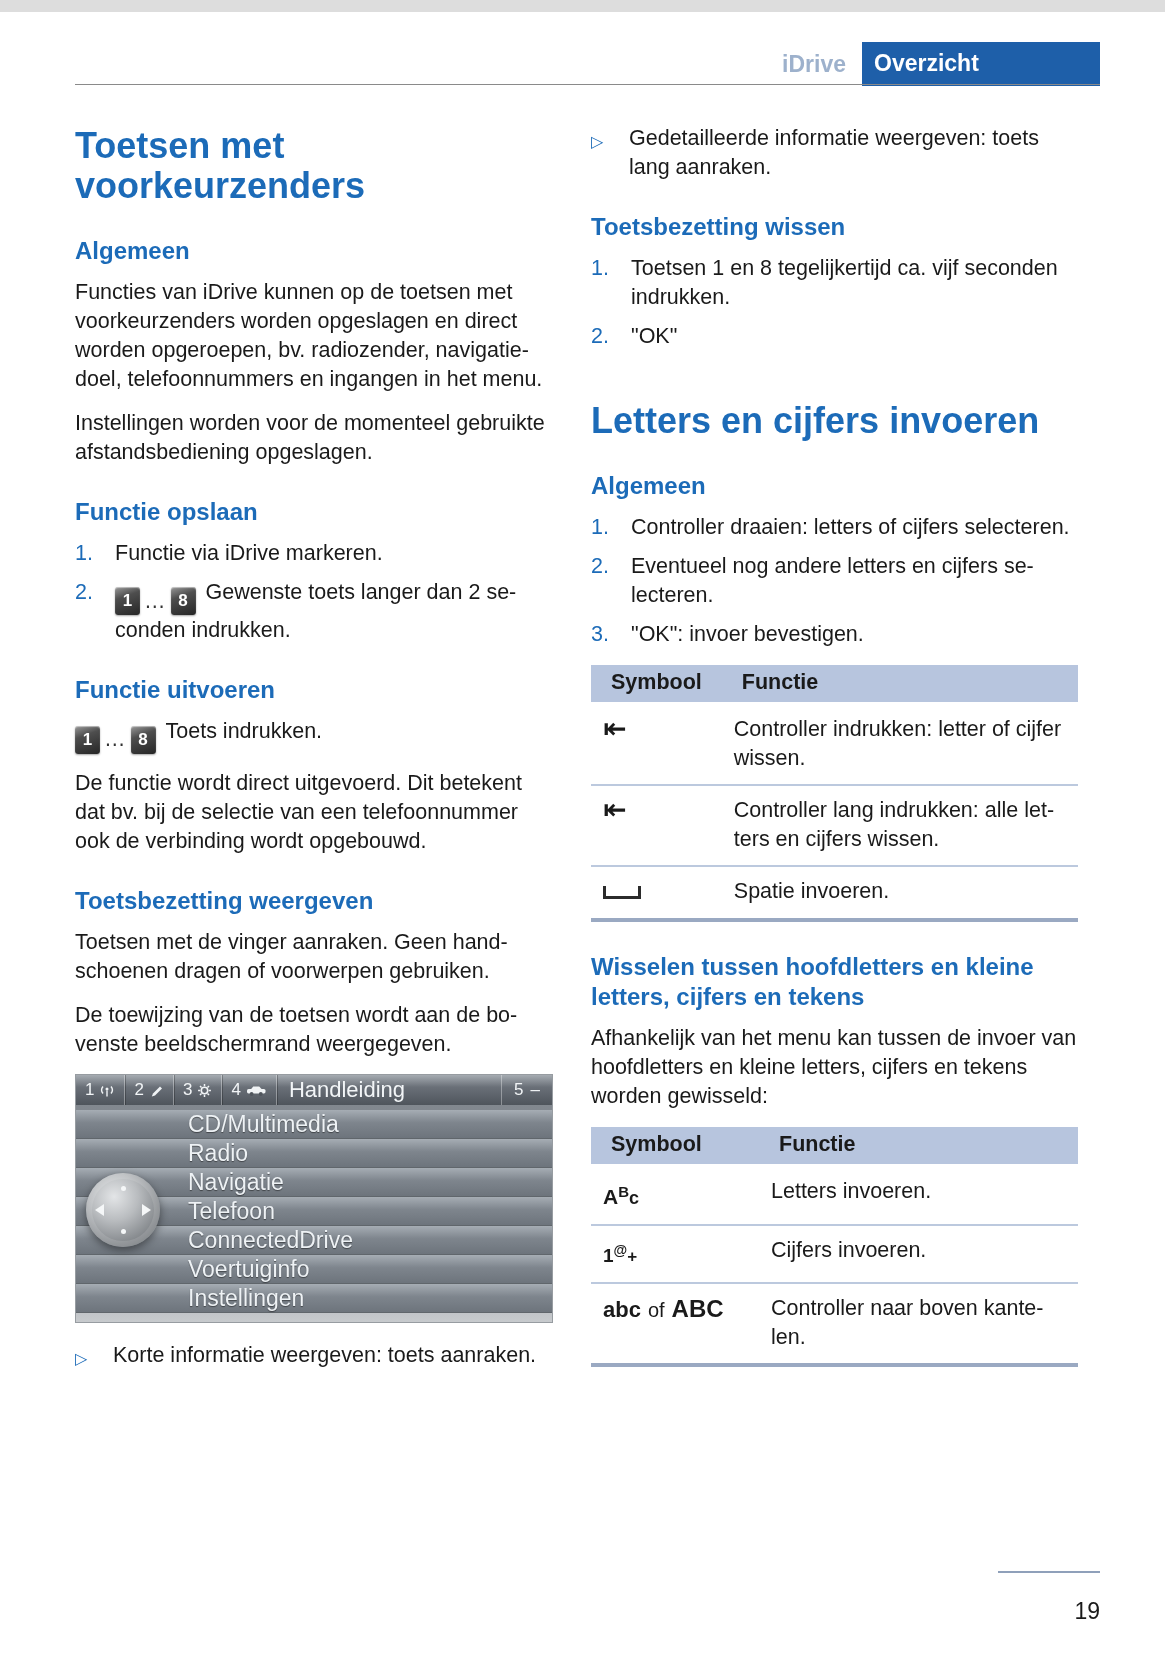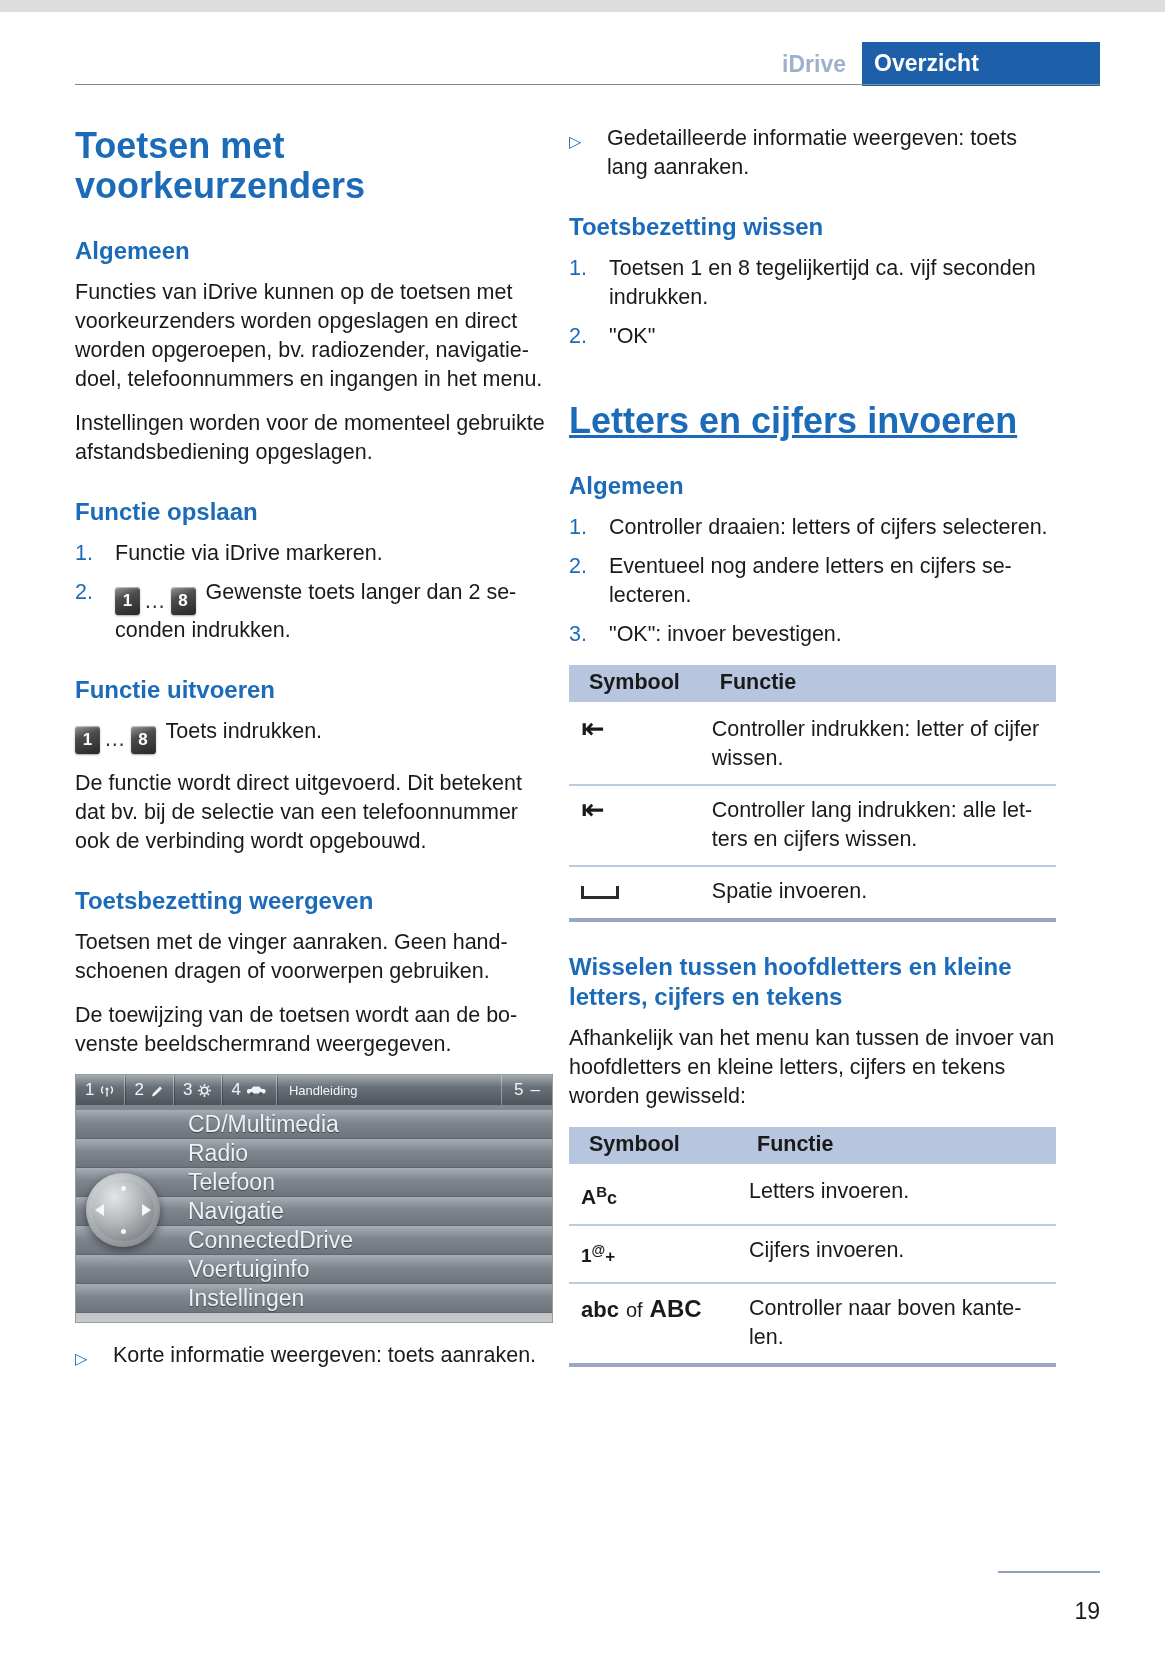--- a/index.html
+++ b/index.html
@@ -12,25 +12,25 @@
   }
   
   .header { position: absolute; top: 30px; left: 75px; width: 1025px;
     display: flex; justify-content: flex-end; align-items: center; }
   .chapter { color: #9db1cc; font-weight: 700; font-size: 23px; margin-right: 16px; }
   .section-tab { background: #1e5fa9; color: #fff; font-weight: 700; font-size: 23px;
     width: 238px; padding: 8px 10px 9px 12px; }
   .header-rule { position: absolute; top: 72px; left: 75px; width: 1025px;
     border-top: 1px solid #8a8a8a; }
   
-  .cols { position: absolute; top: 108px; left: 75px; width: 1025px; display: flex; gap: 16px; }
+  .cols { position: absolute; top: 108px; left: 75px; width: 1025px; display: flex; gap: 38px; }
   .col-left { width: 478px; }
   .col-right { width: 487px; }
   h1 { color: #1c6bb8; font-size: 36px; line-height: 40px; font-weight: 700; margin: 6px 0 20px; }
-  h1.mid { margin-top: 50px; margin-bottom: 16px; text-decoration: underline; }
+  h1.mid { margin-top: 50px; margin-bottom: 16px; }
   h2 { color: #1c6bb8; font-size: 24px; line-height: 30px; font-weight: 700; margin: 30px 0 12px; }
   p { font-size: 21.5px; line-height: 29px; margin: 0 0 15px; }
   .oli { display: flex; margin: 0 0 10px; font-size: 21.5px; line-height: 29px; }
   .oli .num { flex: 0 0 40px; color: #1c6bb8; }
   .oli .otext { flex: 1; }
   .bullet { display: flex; margin: 14px 0 10px; font-size: 21.5px; line-height: 29px; }
   .bullet.first { margin-top: 4px; }
   .bullet .tri { flex: 0 0 38px; color: #1c6bb8; font-size: 16px; padding-top: 3px; }
   
   .keys { display: inline-flex; align-items: center; margin-right: 10px; vertical-align: -7px; }
@@ -40,21 +40,21 @@
     box-shadow: inset 0 1px 1px rgba(255,255,255,.5), 0 1px 2px rgba(0,0,0,.35); }
   .kdots { margin: 0 4px; color: #333; letter-spacing: 1px; align-self: flex-end; }
   
   .screen { position: relative; width: 478px; height: 249px; margin: 8px 0 18px;
     border: 1px solid #979ca1; overflow: hidden;
     background: linear-gradient(180deg, #7f858c 0%, #8d9299 60%, #c7cacd 100%); }
   .sbar { height: 30px; display: flex; align-items: stretch; color: #f2f5f7; font-size: 17px;
     background: linear-gradient(180deg, #a6acb2 0%, #6a7078 40%, #4f555c 100%); }
   .seg { display: flex; align-items: center; gap: 5px; padding: 0 9px;
     border-right: 1px solid rgba(255,255,255,.35); box-shadow: 1px 0 0 rgba(0,0,0,.25); }
-  .seg-title { flex: 1; border-right: none; box-shadow: none; padding-left: 12px; font-size: 13px; }
+  .seg-title { flex: 1; border-right: none; box-shadow: none; padding-left: 12px; font-size: 22px; }
   .seg-end { border-right: none; box-shadow: none; border-left: 1px solid rgba(255,255,255,.35);
     gap: 7px; padding: 0 12px; }
   .menu { margin-top: 5px; }
   .mrow { height: 29px; line-height: 29px; padding-left: 112px; font-size: 23px; color: #eef2f5;
     background: linear-gradient(180deg, #a6adb4 0%, #7e858d 45%, #6d747c 100%);
     border-bottom: 1px solid rgba(40,45,50,.55); text-shadow: 0 1px 1px rgba(0,0,0,.45); }
   .knob { position: absolute; left: 10px; top: 98px; width: 74px; height: 74px; border-radius: 50%;
     background: radial-gradient(circle at 38% 32%, #e3e5e7 0%, #b9bcbf 35%, #84888c 70%, #5f6367 100%);
     box-shadow: 0 3px 8px rgba(0,0,0,.45), inset 0 0 0 6px rgba(255,255,255,.12); }
   .knob .tri-left { position: absolute; left: 9px; top: 31px; width: 0; height: 0;
@@ -172,22 +172,22 @@
           </span>
           <span class="seg seg-title">Handleiding</span>
           <span class="seg seg-end">
             <span>5</span>
             <span>–</span>
           </span>
         </div>
         <div class="menu">
           <div class="mrow">CD/Multimedia</div>
           <div class="mrow">Radio</div>
+          <div class="mrow">Navigatie</div>
           <div class="mrow">Telefoon</div>
-          <div class="mrow">Navigatie</div>
           <div class="mrow">ConnectedDrive</div>
           <div class="mrow">Voertuiginfo</div>
           <div class="mrow">Instellingen</div>
         </div>
         <div class="knob">
           <span class="tri-left"></span>
           <span class="tri-right"></span>
           <span class="dot d1"></span>
           <span class="dot d2"></span>
         </div>

